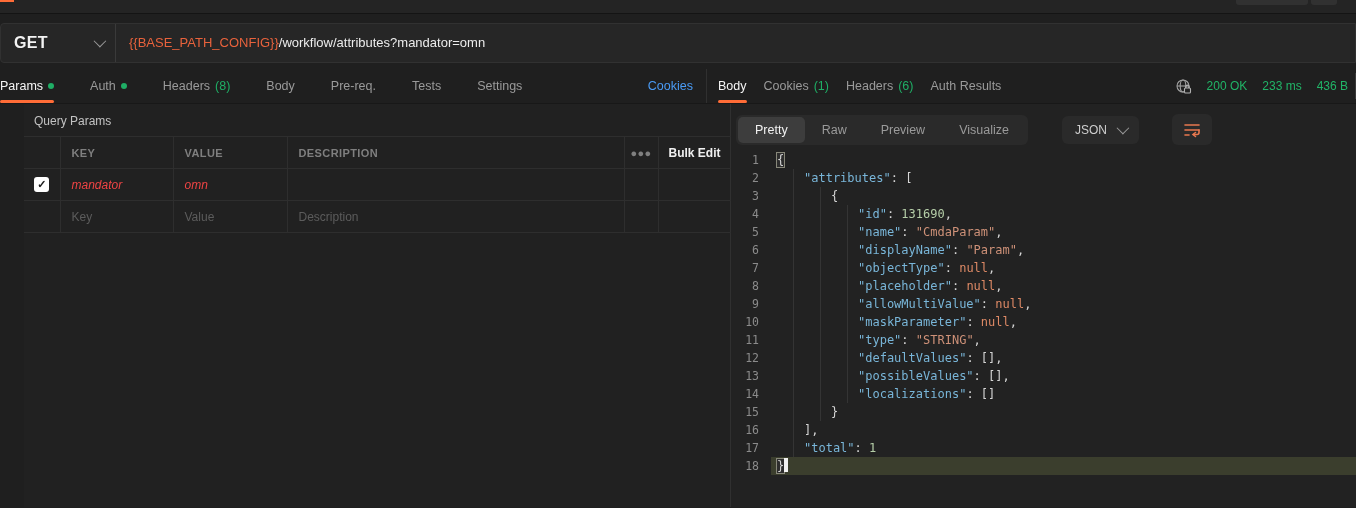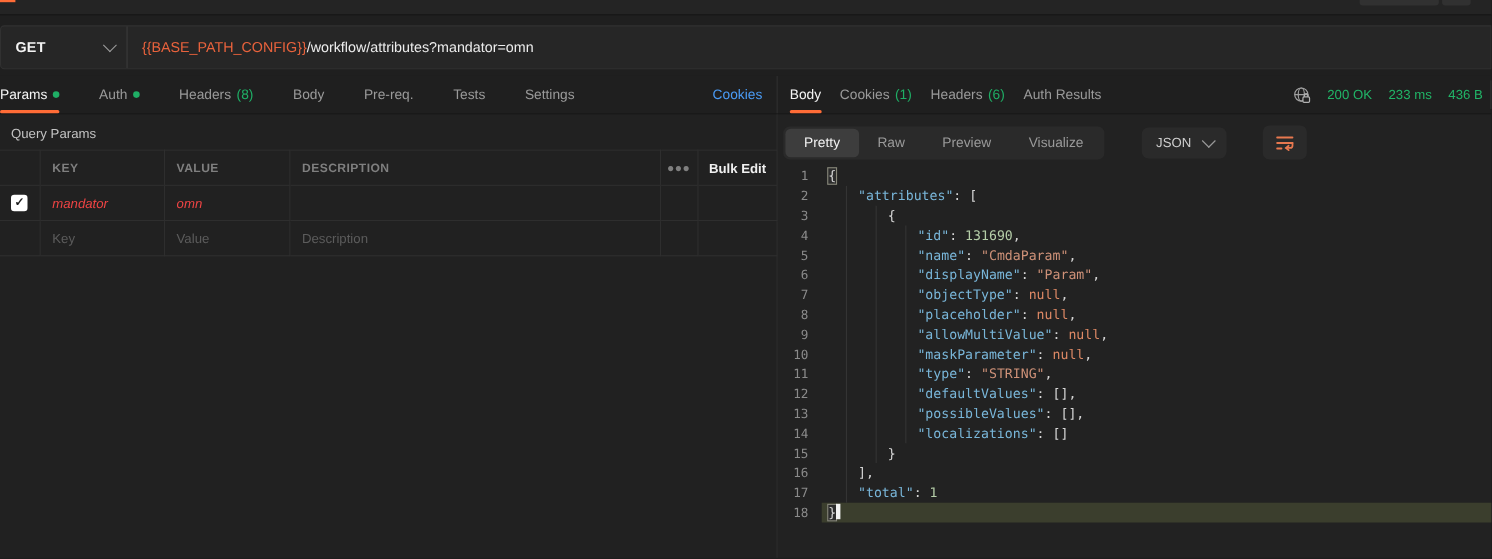--- a/index.html
+++ b/index.html
@@ -14,21 +14,21 @@
   .tab-remnant.r1 { left:1236px; width:72px; }
   .tab-remnant.r2 { left:1311px; width:26px; }
 
   
   .request-row { height:55px; background:#1f1f1f; display:flex; align-items:center; }
   .request-bar { display:flex; align-items:center; height:40px; width:1356px; margin-top:2px;
                  background:#262626; border:1px solid #313131; border-radius:4px 0 0 4px; }
   .method-select { display:flex; align-items:center; justify-content:space-between;
                    width:115px; height:100%; padding:0 12px 0 13px; cursor:pointer;
                    border-right:1px solid #3a3a3a; }
-  .method-label { font-size:13px; font-weight:bold; color:#f3f3f3; letter-spacing:.3px; }
+  .method-label { font-size:16px; font-weight:bold; color:#f3f3f3; letter-spacing:.3px; }
   .chevron { width:9px; height:9px; border-right:1.6px solid #9a9a9a; border-bottom:1.6px solid #9a9a9a;
              transform:rotate(45deg) translateY(-2px); display:inline-block; }
   .url-field { flex:1; padding-left:13px; font-size:13px; white-space:nowrap; overflow:hidden; }
   .url-var { color:#e8623c; }
   .url-path { color:#ececec; }
 
   
   .tabs-row { display:flex; height:35px; border-bottom:1px solid #181818; }
   .tabs-left { width:707px; display:flex; align-items:center; border-right:1px solid #303030; position:relative; }
   .tabs-right { flex:1; display:flex; align-items:center; position:relative; }
@@ -41,21 +41,21 @@
   #request-tabs { display:flex; gap:36px; align-items:center; height:100%; }
   #response-tabs { display:flex; gap:17px; align-items:center; height:100%; padding-left:11px; }
   .cookies-link { margin-left:auto; margin-right:13px; color:#4a9bf5; font-size:12.5px; cursor:pointer; }
   .resp-meta { margin-left:auto; display:flex; align-items:center; gap:15px; padding-right:8px;
                font-size:12px; color:#21b467; }
   .meta-item { white-space:nowrap; }
   .globe-icon { width:17px; height:17px; position:relative; cursor:pointer; }
   .edge-divider { position:absolute; right:0; top:4px; bottom:4px; width:1px; background:#3a3a3a; }
 
   
-  .content { display:flex; height:403px; }
+  .content { display:flex; height:403px;margin-left:24px; }
   .pane-left { width:707px; border-right:1px solid #303030; background:#212121; }
   .pane-right { flex:1; background:#222222; position:relative; }
 
   
   .qp-title { padding:10px 0 8px 10px; font-size:12px; color:#c3c3c3; }
   table.qp { border-collapse:collapse; width:697px; margin-left:0; table-layout:fixed; }
   table.qp td, table.qp th { border:1px solid #2e2e2e; height:32px; font-size:12px;
                              padding:0 0 0 11px; text-align:left; vertical-align:middle; }
   table.qp tr td:first-child, table.qp tr th:first-child { border-left:none; padding-left:0; text-align:center; }
   table.qp th { color:#7f7f7f; font-size:11px; letter-spacing:.4px; font-weight:bold; }

